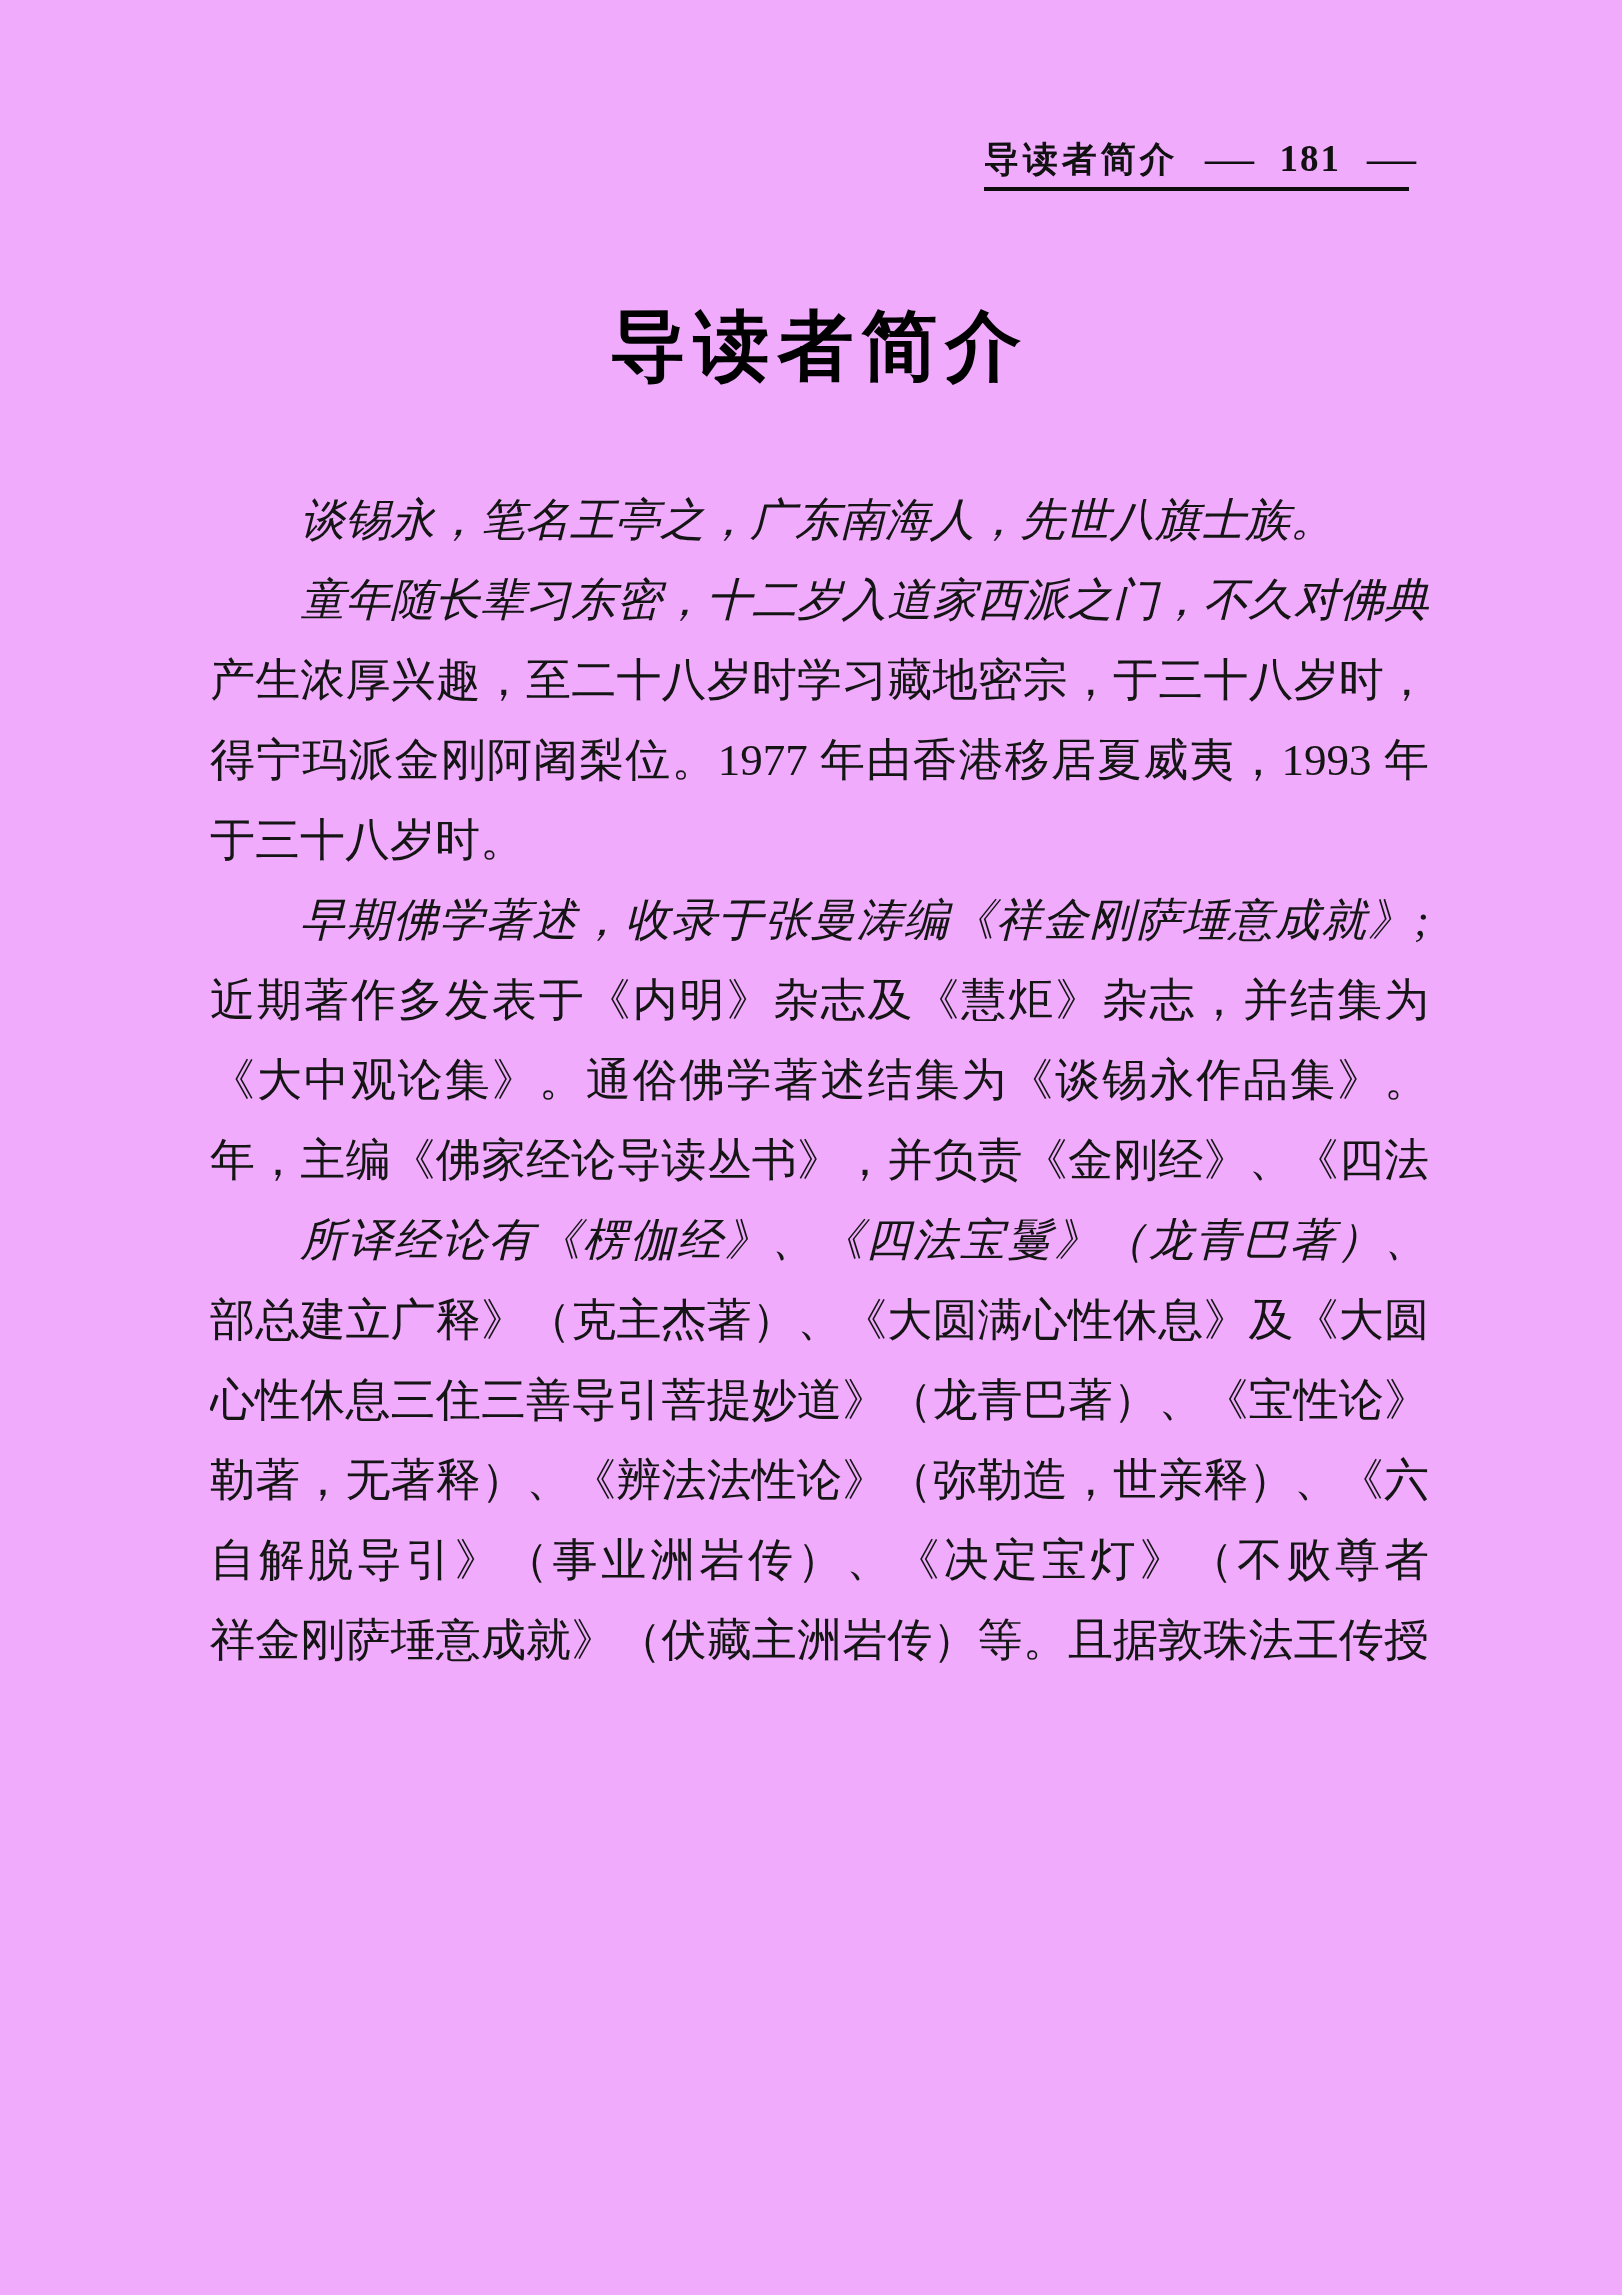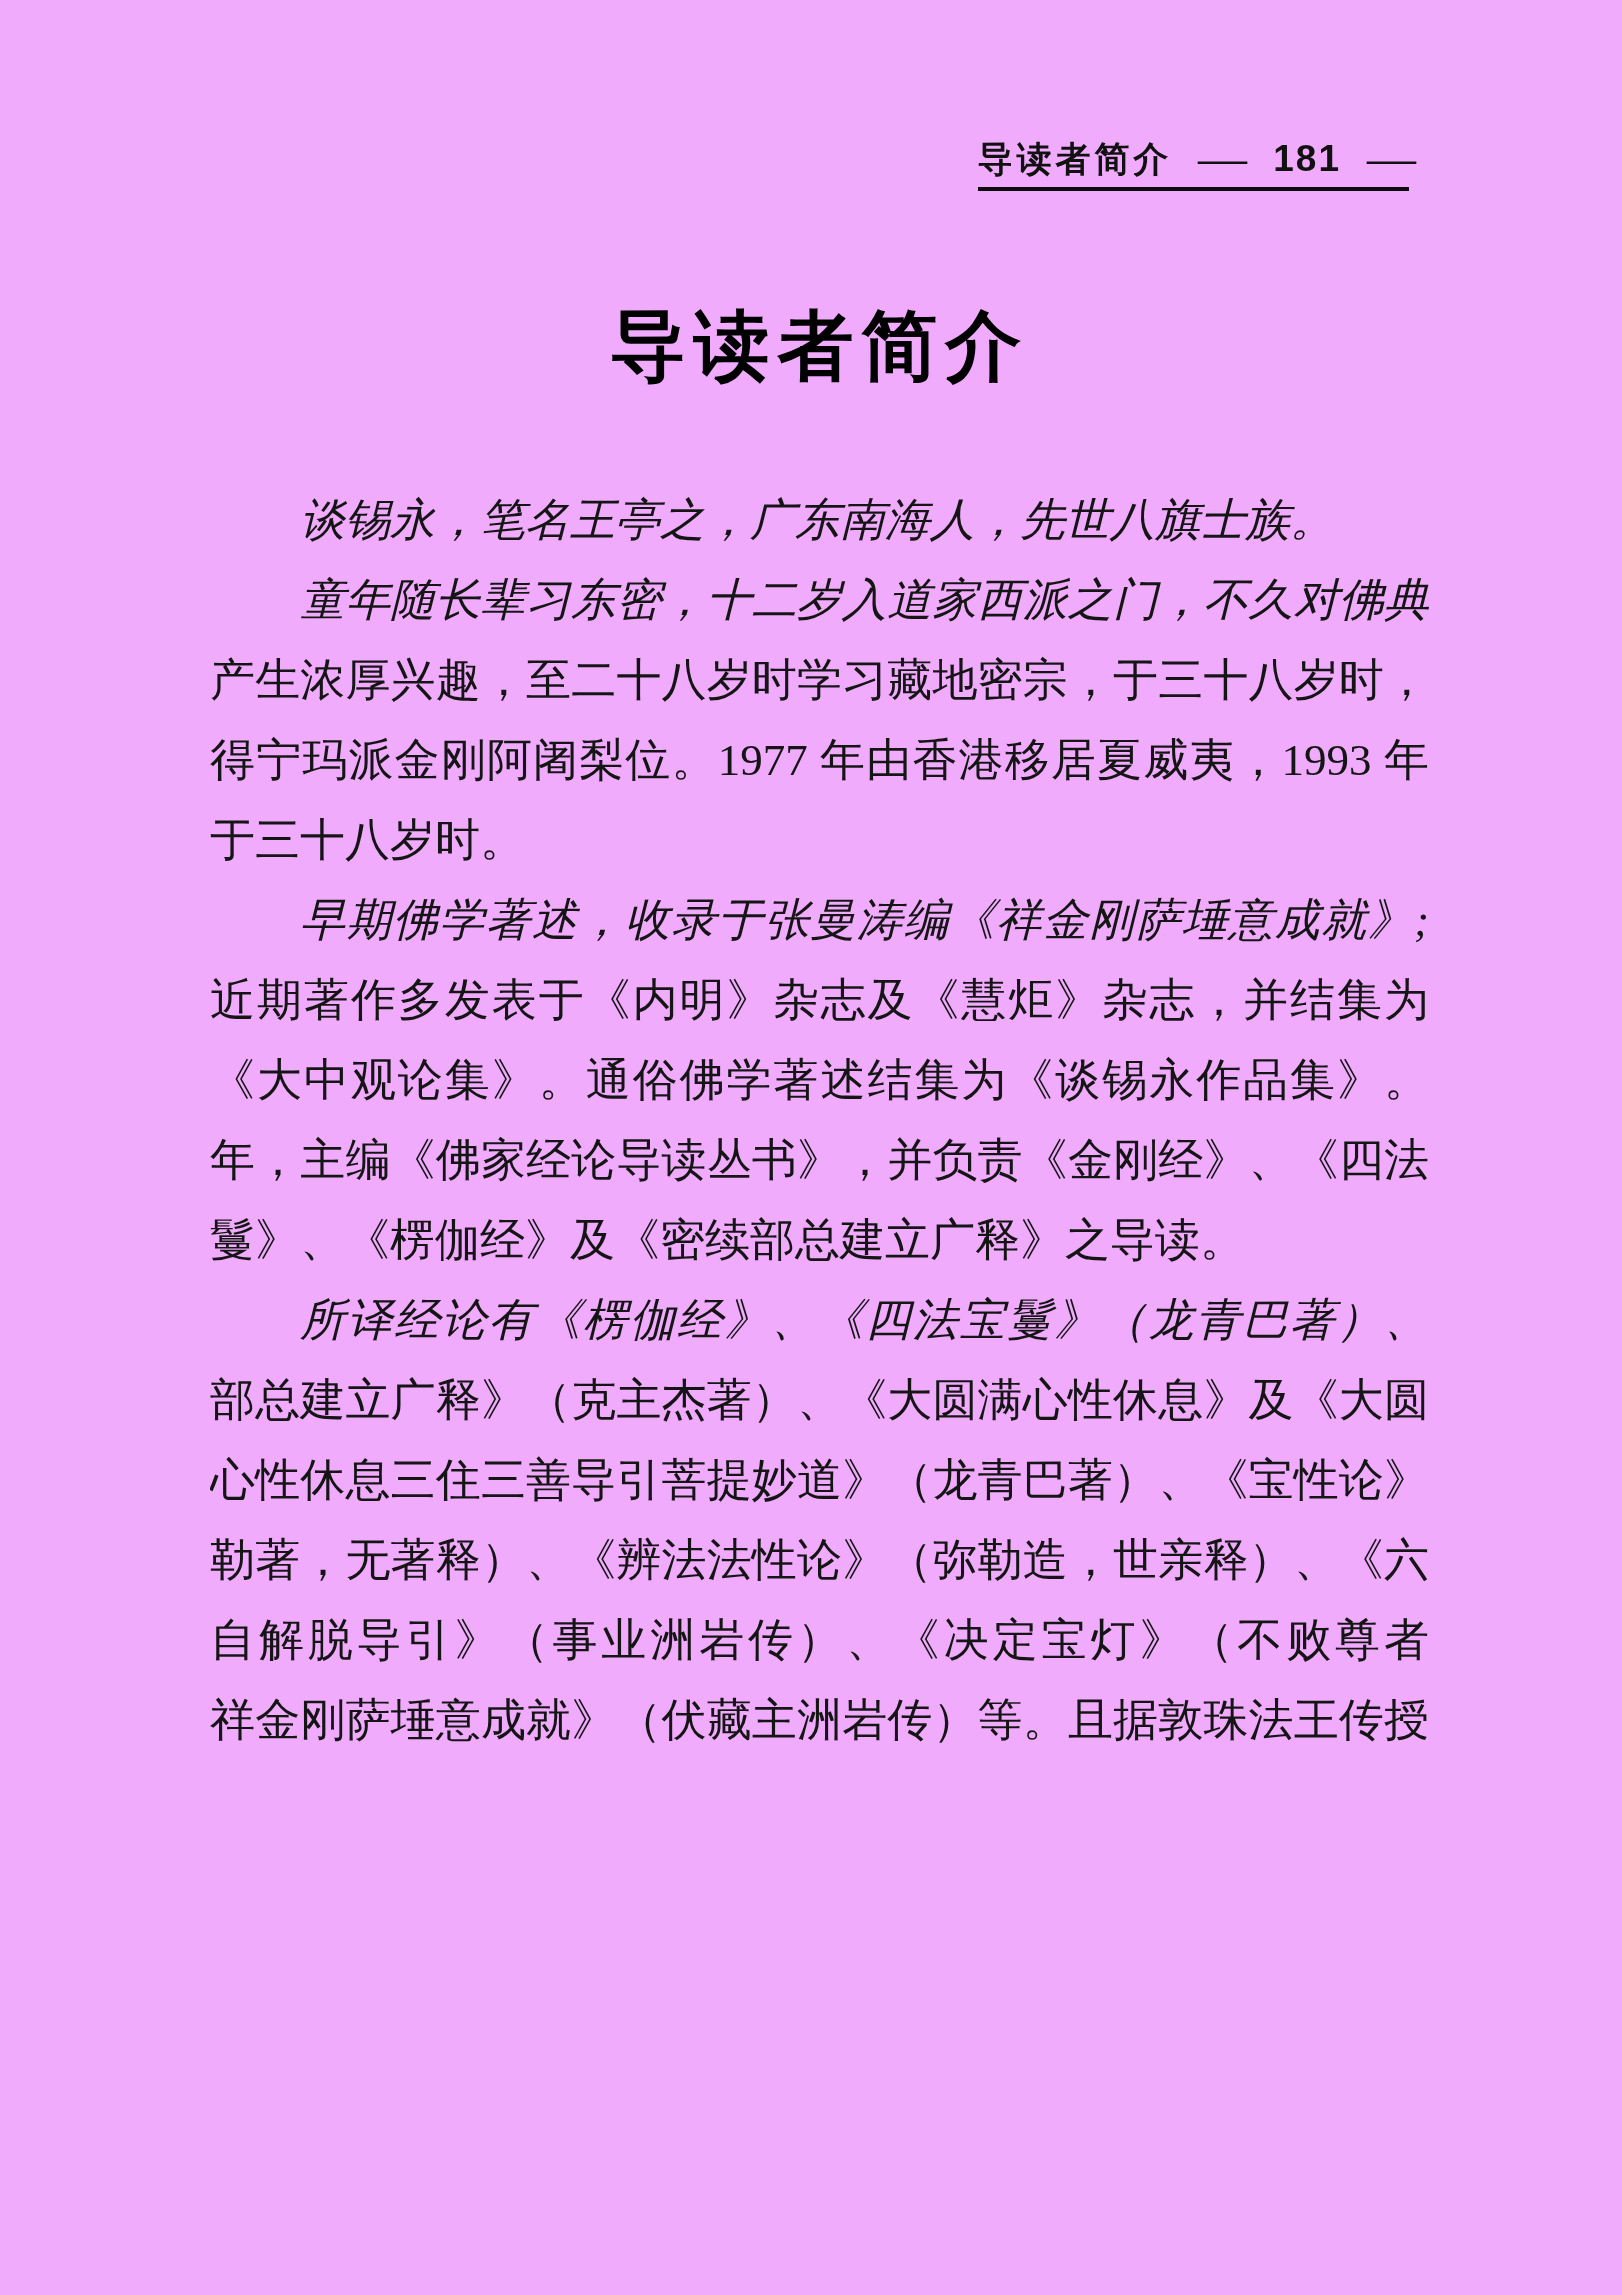--- a/index.html
+++ b/index.html
@@ -34,21 +34,21 @@
   }
   .running-header .hdr-title {
     letter-spacing: 3.9px;
   }
   .running-header .hdr-dash {
     font-family: "Liberation Serif", serif;
     font-weight: 700;
     transform: scaleX(1.4);
   }
   .running-header .hdr-num {
-    font-family: Liberation Sans, sans-serif;
+    font-family: Liberation Serif, serif;
     font-weight: 700;
     font-size: 37px;
     letter-spacing: 2px;
   }
   
   .page-title {
     position: absolute;
     top: 302px;
     left: 210px;
     width: 1219px;
@@ -110,21 +110,20 @@
   <div class="body-text">
     <div class="line indent">谈锡永，笔名王亭之，广东南海人，先世八旗士族。</div>
     <div class="line indent just">童年随长辈习东密，十二岁入道家西派之门，不久对佛典</div>
     <div class="line just">产生浓厚兴趣，至二十八岁时学习藏地密宗，于三十八岁时，</div>
     <div class="line just">得宁玛派金刚阿阇梨位。1977 年由香港移居夏威夷，1993 年</div>
     <div class="line">于三十八岁时。</div>
     <div class="line indent just">早期佛学著述，收录于张曼涛编《祥金刚萨埵意成就》;</div>
     <div class="line just">近期著作多发表于《内明》杂志及《慧炬》杂志，并结集为</div>
     <div class="line just">《大中观论集》。通俗佛学著述结集为《谈锡永作品集》。1992</div>
     <div class="line just">年，主编《佛家经论导读丛书》，并负责《金刚经》、《四法宝</div>
-    <div class="line">鬘》、《楞伽经》及《密续部总建立广释》之导读。</div>
     <div class="line indent just">所译经论有《楞伽经》、《四法宝鬘》（龙青巴著）、《密续</div>
     <div class="line just">部总建立广释》（克主杰著）、《大圆满心性休息》及《大圆满</div>
     <div class="line just">心性休息三住三善导引菩提妙道》（龙青巴著）、《宝性论》（弥</div>
     <div class="line just">勒著，无著释）、《辨法法性论》（弥勒造，世亲释）、《六中有</div>
     <div class="line just">自解脱导引》（事业洲岩传）、《决定宝灯》（不败尊者造）、《吉</div>
     <div class="line just">祥金刚萨埵意成就》（伏藏主洲岩传）等。且据敦珠法王传授</div>
   </div>
 
 </div>
 

